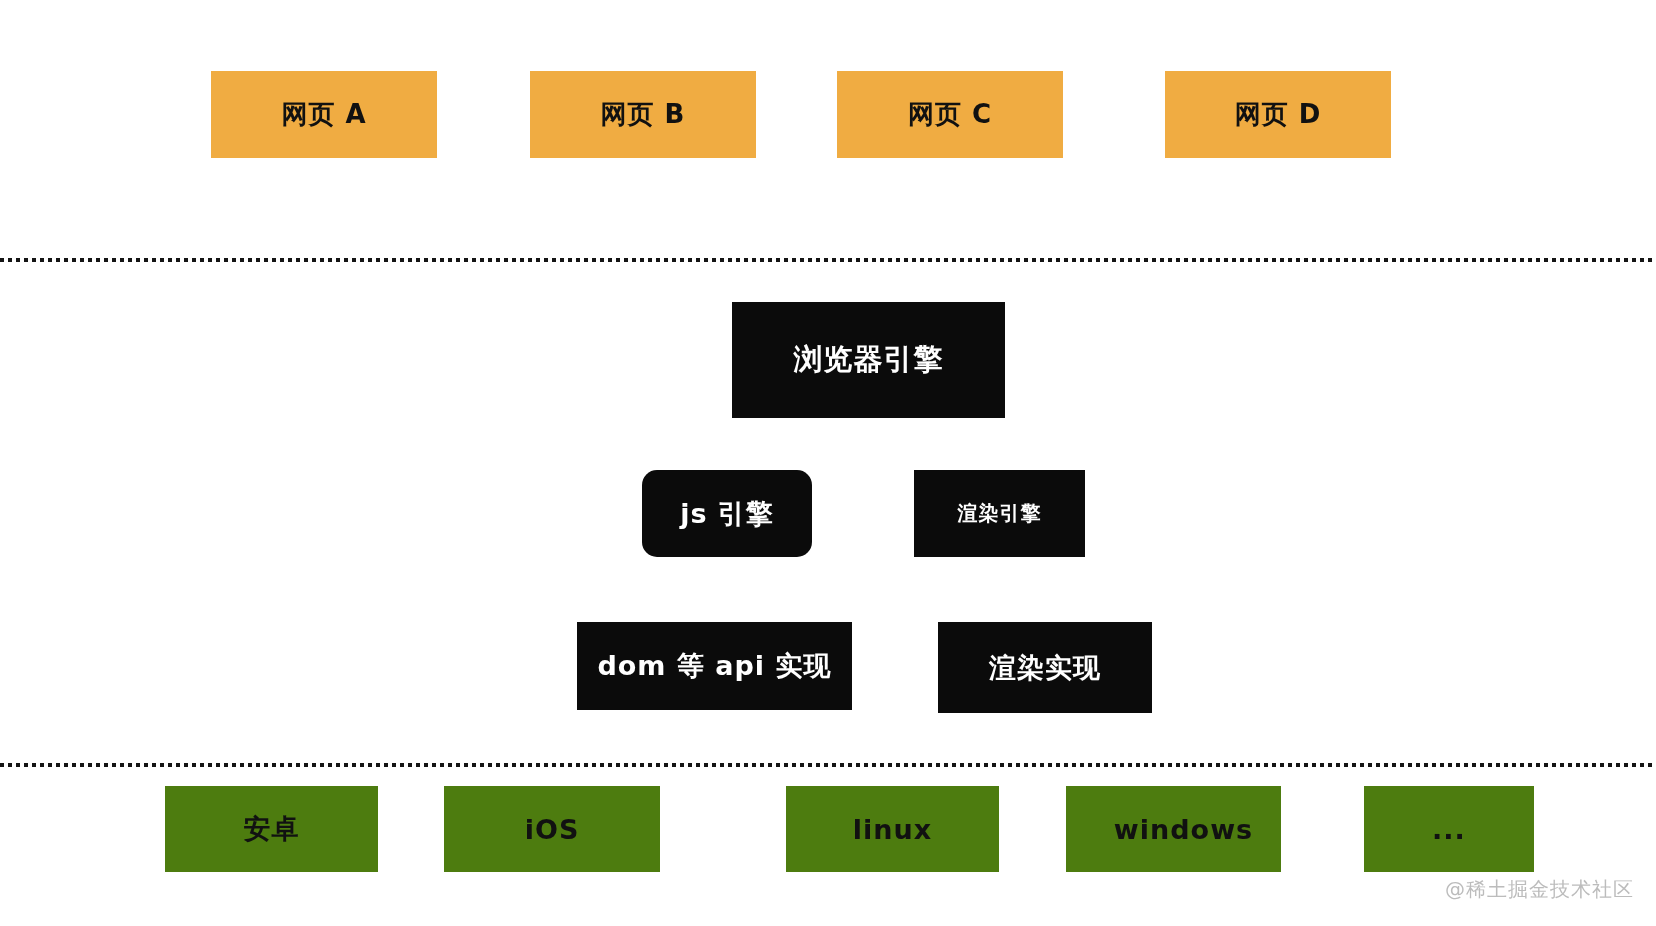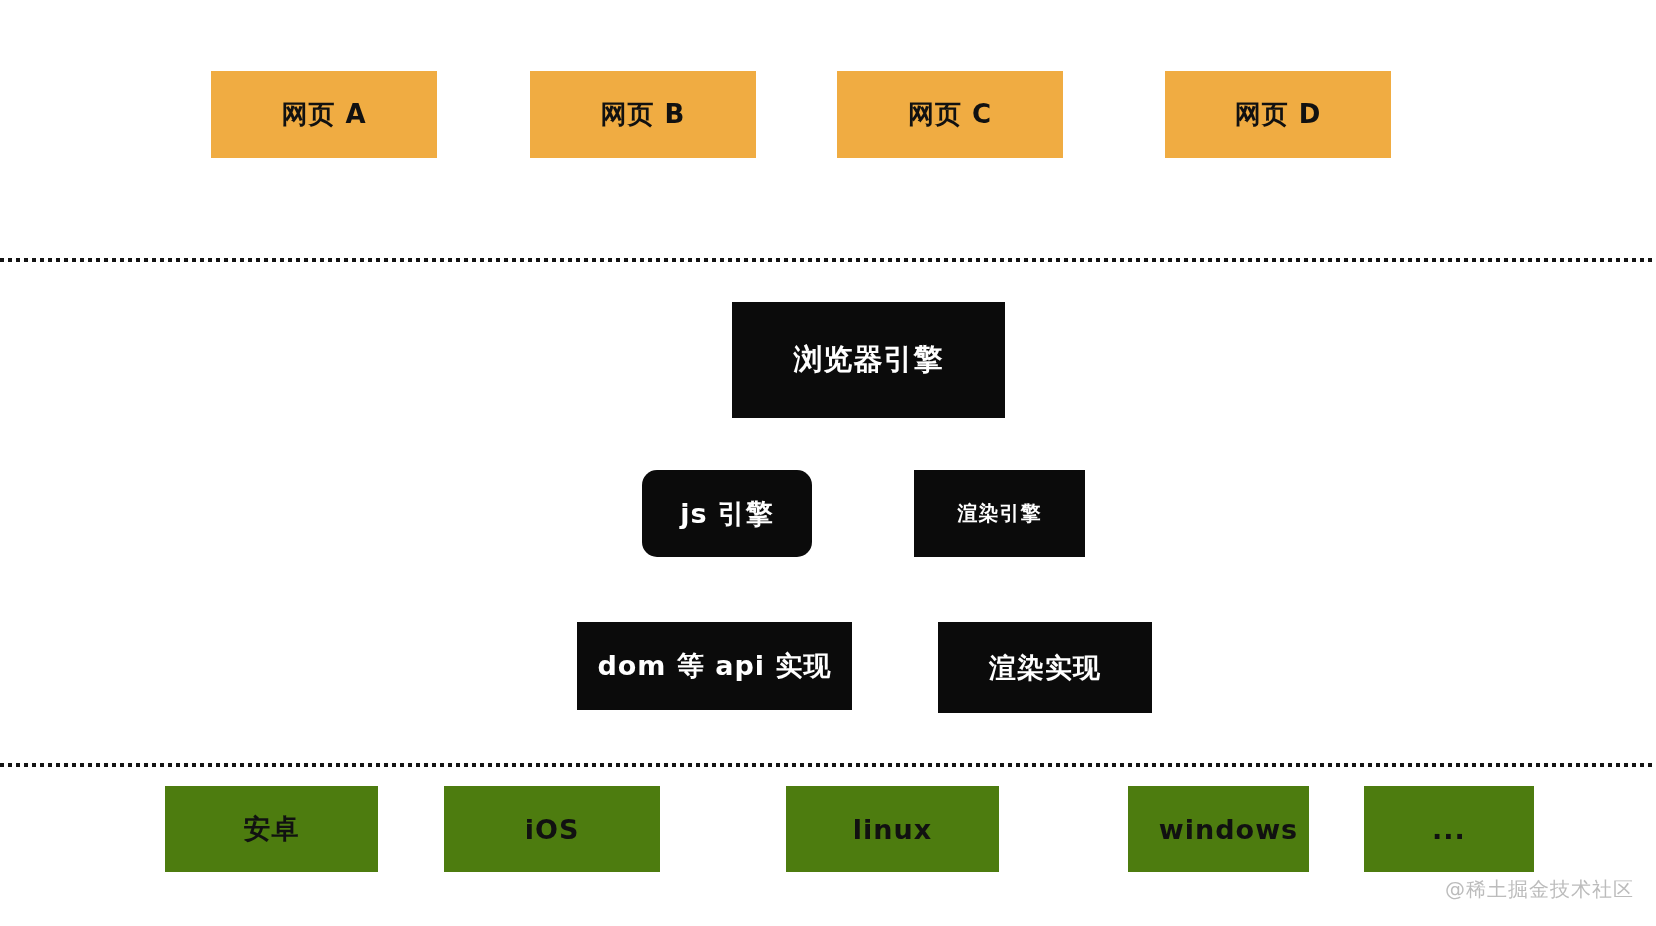--- a/index.html
+++ b/index.html
@@ -90,21 +90,21 @@
   .os-box {
     top: 786px;
     height: 86px;
     background: #4d7c0f;
     color: #111111;
     font-size: 27px;
   }
   .os-android  { left: 165px;  width: 213px; }
   .os-ios      { left: 444px;  width: 216px; }
   .os-linux    { left: 786px;  width: 213px; }
-  .os-windows  { left: 1128px; width: 181px; padding-left: 20px; }
+  .os-windows  { left: 1066px; width: 215px; padding-left: 20px; }
   .os-more     { left: 1364px; width: 170px; }
 
   
   .watermark {
     position: absolute;
     right: 22px;
     top: 876px;
     font-size: 20px;
     font-weight: 400;
     color: #bcbcbc;

